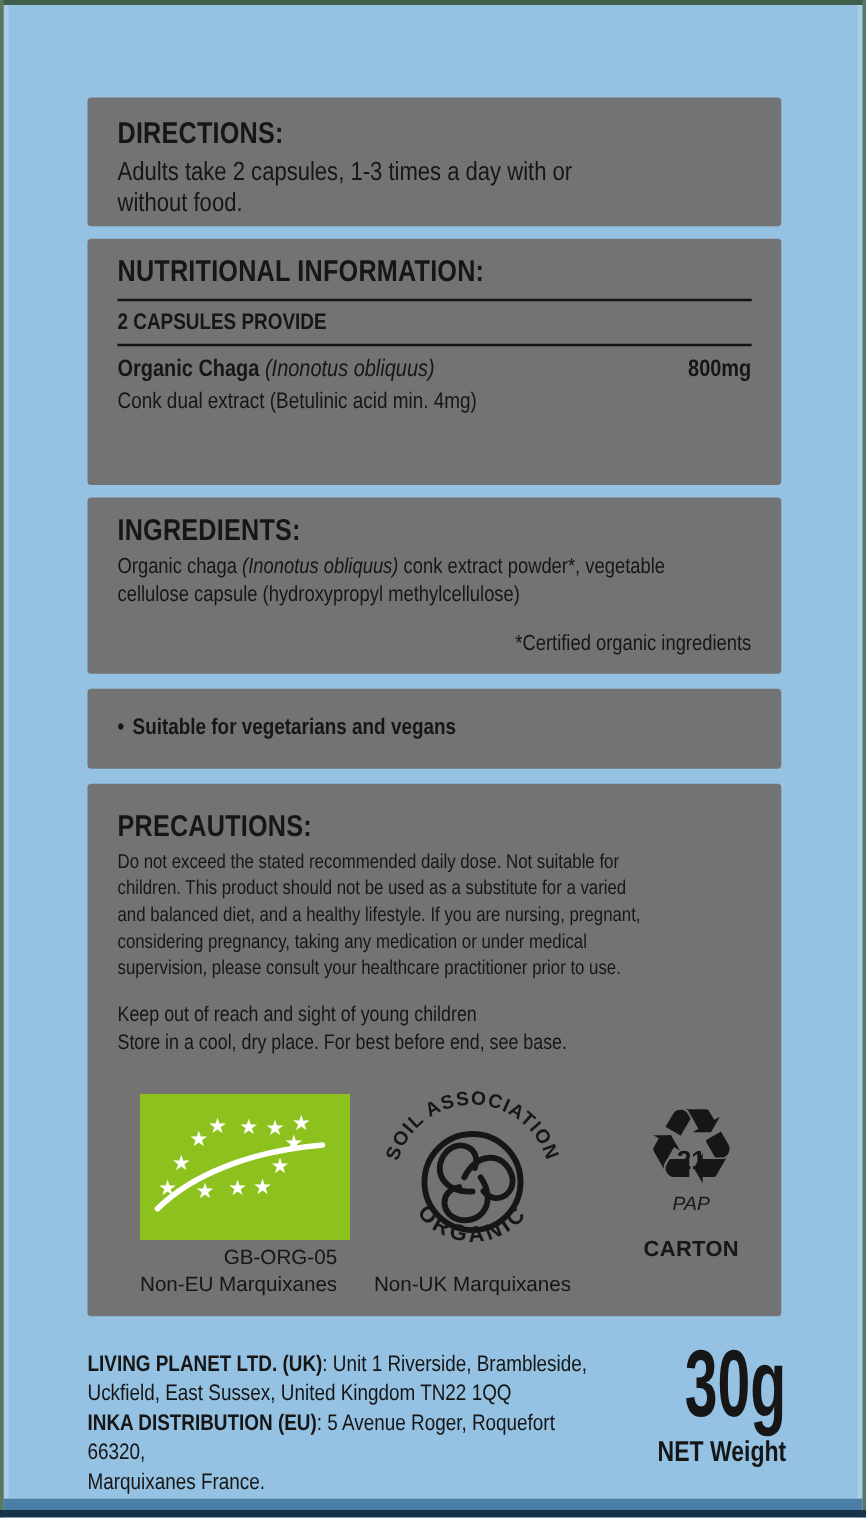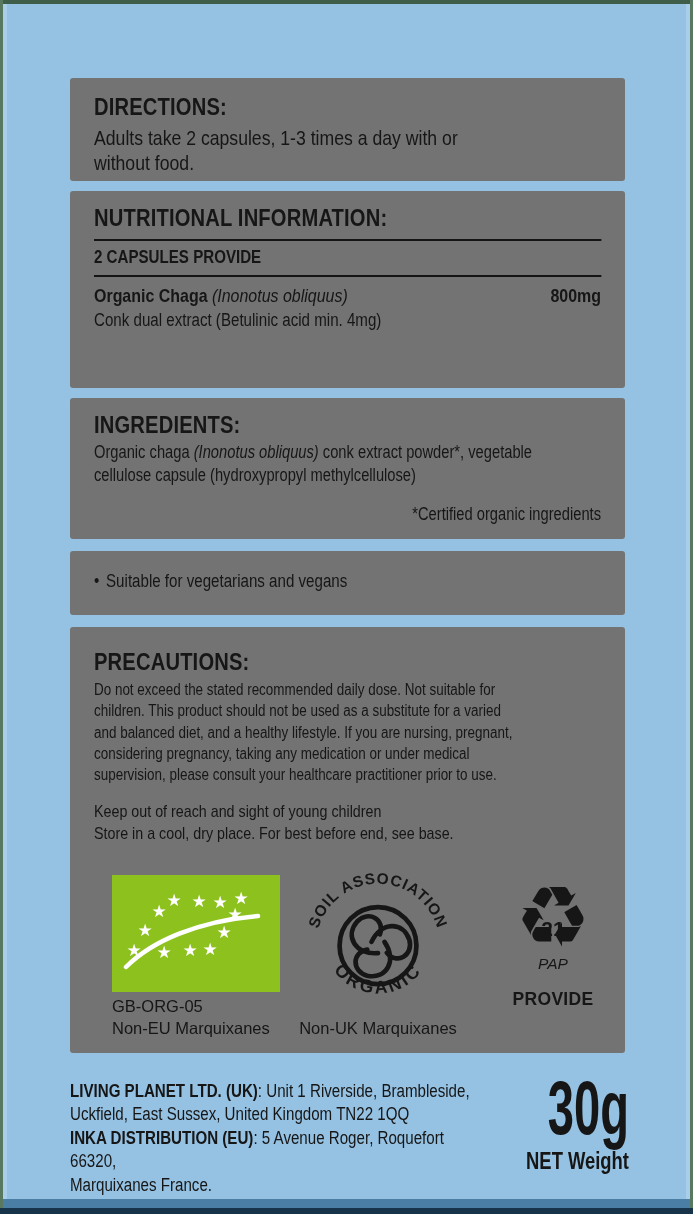--- a/index.html
+++ b/index.html
@@ -13,21 +13,21 @@
   .edge-top{position:absolute;left:0;top:0;right:0;height:4px;background:#3f5e49;}
   .edge-left{position:absolute;left:0;top:0;bottom:0;width:3px;background:#587860;}
   .edge-right{position:absolute;right:0;top:0;bottom:0;width:3px;background:#587860;}
   .edge-bottom-shade{position:absolute;left:3px;right:3px;bottom:6px;height:9px;background:#4a7ea4;}
   .edge-bottom-dark{position:absolute;left:0;right:0;bottom:0;height:6px;background:#173349;}
 
   .wbox{position:absolute;left:70px;width:555px;background:#737373;border-radius:3px;box-sizing:border-box;padding:0 24px;overflow:hidden;}
   #box-directions{top:78px;height:103px;}
   #box-nutrition{top:191px;height:197px;}
   #box-ingredients{top:398px;height:141px;}
-  #box-suitability{top:551px;height:64px;}
+  #box-suitability{top:551px;height:64px;font-weight:bold;}
   #box-precautions{top:627px;height:426px;position:absolute;}
 
   
   .cond{transform:scaleX(.84);transform-origin:0 0;width:119.05%;}
 
   .sec-h{font-weight:bold;font-size:24px;letter-spacing:.2px;margin:0;}
   .pre{white-space:pre-line;}
 
   
   #box-directions .sec-h{margin-top:15px;}
@@ -52,21 +52,21 @@
   .suit-line{font-size:18px;margin-top:20px;}
   .suit-line .bullet{margin-right:8px;}
 
   
   #box-precautions .sec-h{margin-top:21px;}
   .prec-body{font-size:16px;line-height:1.33;margin-top:3px;}
   .prec-storage{font-size:17px;line-height:1.3;margin-top:13px;}
 
   
   .eu-logo{position:absolute;left:42px;top:248px;}
-  .eu-caption{position:absolute;left:42px;top:369px;font-size:16.5px;line-height:1.33;}
+  .eu-caption{position:absolute;left:42px;top:369px;font-size:16.5px;line-height:1.33;text-align:right;}
   .soil{position:absolute;left:228px;top:238px;width:160px;}
   .soil-caption{position:absolute;left:222px;top:392px;width:172px;text-align:center;font-size:16.5px;}
   .recycle{position:absolute;left:430px;top:248px;width:106px;text-align:center;}
   .recycle-glyph{display:block;font-family:"DejaVu Sans",sans-serif;font-size:84px;line-height:1;color:#161616;}
   .recycle-num{position:absolute;left:0;top:42px;width:100%;text-align:center;font-weight:bold;font-size:21px;}
   .recycle-mat{display:block;font-size:15.5px;margin-top:-4px;font-style:italic;}
   .recycle-label{display:block;font-weight:bold;font-size:17.5px;margin-top:16px;letter-spacing:.3px;}
 
   
   .address{position:absolute;left:70px;top:1080px;width:480px;font-size:18px;line-height:1.3;}
@@ -176,21 +176,21 @@
         <textPath href="#sa-bot" startOffset="50%" text-anchor="middle">ORGANIC</textPath>
       </text>
     </svg>
   </div>
   <div class="soil-caption">Non-UK Marquixanes</div>
 
   <div class="recycle">
     <span class="recycle-glyph">♻</span>
     <span class="recycle-num">21</span>
     <span class="recycle-mat">PAP</span>
-    <span class="recycle-label">PROVIDE</span>
+    <span class="recycle-label">CARTON</span>
   </div>
 </section>
 
 <div class="address cond pre"><span class="b">LIVING PLANET LTD. (UK)</span><span>: Unit 1 Riverside, Brambleside,
 Uckfield, East Sussex, United Kingdom TN22 1QQ
 </span><span class="b">INKA DISTRIBUTION (EU)</span><span>: 5 Avenue Roger, Roquefort 66320,
 Marquixanes France.</span></div>
 
 <div class="weight">
   <span class="weight-value">30g</span>

